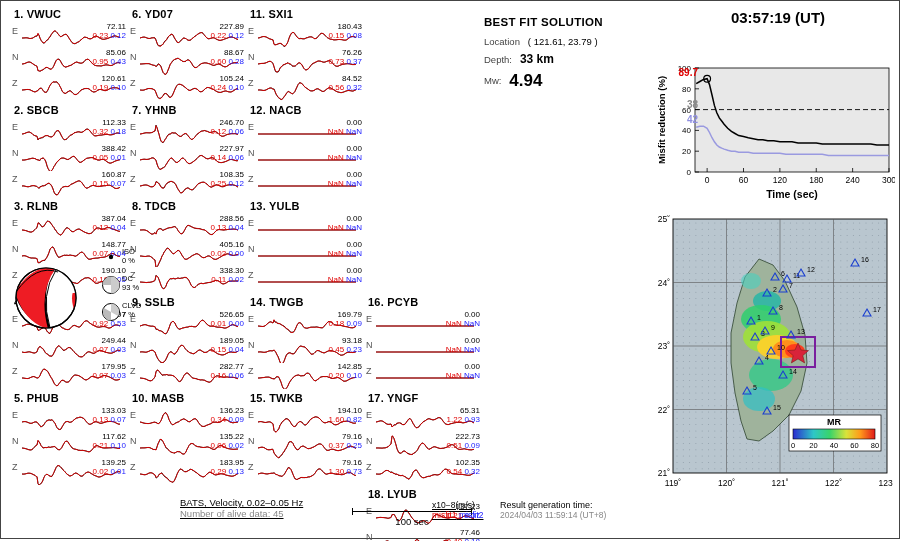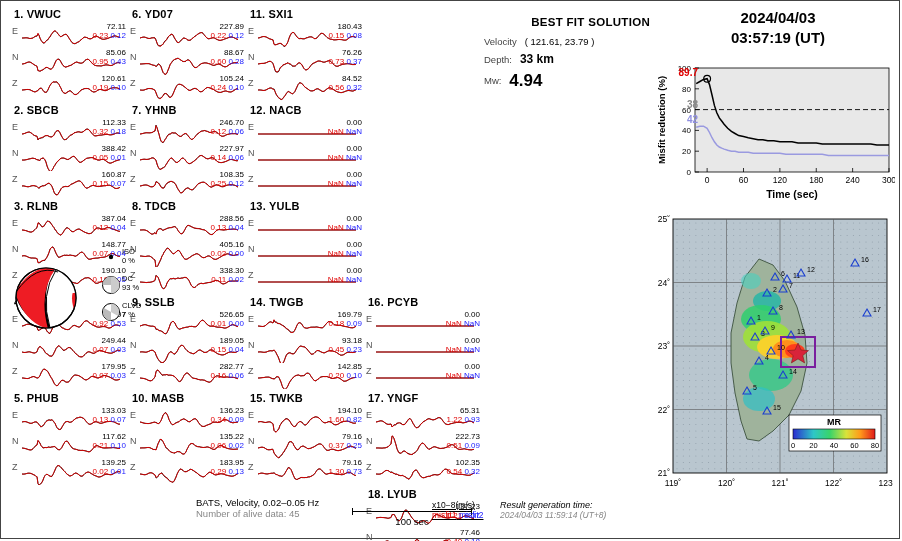--- a/index.html
+++ b/index.html
@@ -40,45 +40,45 @@
     position:absolute;right:4px;top:-1px;
     font-size:8px;color:#000;text-align:right;
   }
   .mis{
     position:absolute;right:4px;top:8px;
     font-size:8px;color:#e00000;text-align:right;white-space:nowrap;
   }
   .mis .m2{color:#1a1aff;}
   
   .caption{
-    position:absolute;left:196px;top:497px;width:300px;
-    font-size:9.5px;color:#000;
+    position:absolute;left:180px;top:497px;width:300px;
+    font-size:9.5px;color:#000;text-decoration:underline;
   }
   .caption .sub{color:#888;}
   .scalebar{position:absolute;left:352px;top:508px;width:120px;}
   .scalebar .bar{
     position:relative;height:7px;border-left:1px solid #000;border-right:1px solid #000;
   }
   .scalebar .bar:after{
     content:"";position:absolute;left:0;right:0;top:3px;height:1px;background:#000;
   }
   .scalebar .lab{font-size:9.5px;text-align:center;margin-top:1px;}
   .unitnote{
     position:absolute;left:432px;top:500px;font-size:8.5px;color:#000;text-decoration:underline;
   }
   .unitnote .red{color:#e00000;}
   .unitnote .blue{color:#1a1aff;margin-top:20px;}
   .gentime{
-    position:absolute;left:500px;top:500px;font-size:9px;font-style:italic;
+    position:absolute;left:500px;top:500px;font-size:9px;
   }
   .gentime .sub{color:#888;font-size:8.5px;}
   
   .bfs{position:absolute;left:484px;top:10px;width:166px;}
   .bfs h2{
-    font-size:11.5px;font-weight:bold;margin:6px 0 8px 0;letter-spacing:.3px;text-align:right;
+    font-size:11.5px;font-weight:bold;margin:6px 0 8px 0;letter-spacing:.3px;
   }
   .bfs .row{font-size:9.5px;margin-bottom:5px;}
   .bfs .row .k{color:#444;}
   .bfs .big{font-weight:bold;font-size:12px;}
   .bfs .mw{font-size:17px;font-weight:bold;vertical-align:-2px;}
   .planes{margin-top:4px;border-top:1px solid #000;border-bottom:1px solid #000;padding:2px 0;}
   .planes table{border-collapse:collapse;font-size:9px;width:100%;}
   .planes th{font-weight:bold;padding:1px 2px;text-align:center;}
   .planes td{padding:1px 2px;text-align:center;}
   .planes td.first{text-align:left;}
@@ -658,21 +658,21 @@
        <span class="blue">misfit2</span></div>
 </div>
 <div class="gentime">
   <div>Result generation time:</div>
   <div class="sub">2024/04/03 11:59:14 (UT+8)</div>
 </div>
 
 <div class="bfs">
   <h2>BEST FIT SOLUTION</h2>
   <div class="row">
-    <span class="k">Velocity</span>
+    <span class="k">Location</span>
     &nbsp;&nbsp;<span>( 121.61, 23.79 )</span>
   </div>
   <div class="row">
     <span class="k">Depth:</span>
     &nbsp;&nbsp;<span class="big">33 km</span>
   </div>
   <div class="row">
     <span class="k">Mw:</span>
     &nbsp;&nbsp;<span class="mw">4.94</span>
   </div>
@@ -723,21 +723,20 @@
           <circle cx="10" cy="10" r="8.5" fill="#fff" stroke="#000"></circle>
           <path d="M10 1.5 A8.5 8.5 0 0 1 17 14 L10 10 Z" fill="#ccc"></path>
           <path d="M3 6 A8.5 8.5 0 0 0 10 18.5 L10 10 Z" fill="#bbb"></path>
         </svg>
       </span>
       <span class="txt"><span>CLVD</span><br><span>7 %</span></span>
     </div>
   </div>
 
 <div class="evtitle">
-  <div>2024/04/03</div>
   <div>03:57:19  (UT)</div>
 </div>
 
 <div class="misfitplot">
   <svg id="misfit-svg" width="240" height="148" viewBox="0 0 240 148">
       <rect x="40" y="8" width="194" height="104" fill="#e8e8e8" stroke="#000" stroke-width="0.8"></rect>
       <line x1="40" y1="49.6" x2="234" y2="49.6" stroke="#000" stroke-width="0.9" stroke-dasharray="5,3"></line>
       <line x1="40" y1="112" x2="44" y2="112" stroke="#000" stroke-width="0.8"></line>
       <text x="36" y="115" font-size="8" text-anchor="end">0</text>
       <line x1="40" y1="91.2" x2="44" y2="91.2" stroke="#000" stroke-width="0.8"></line>

